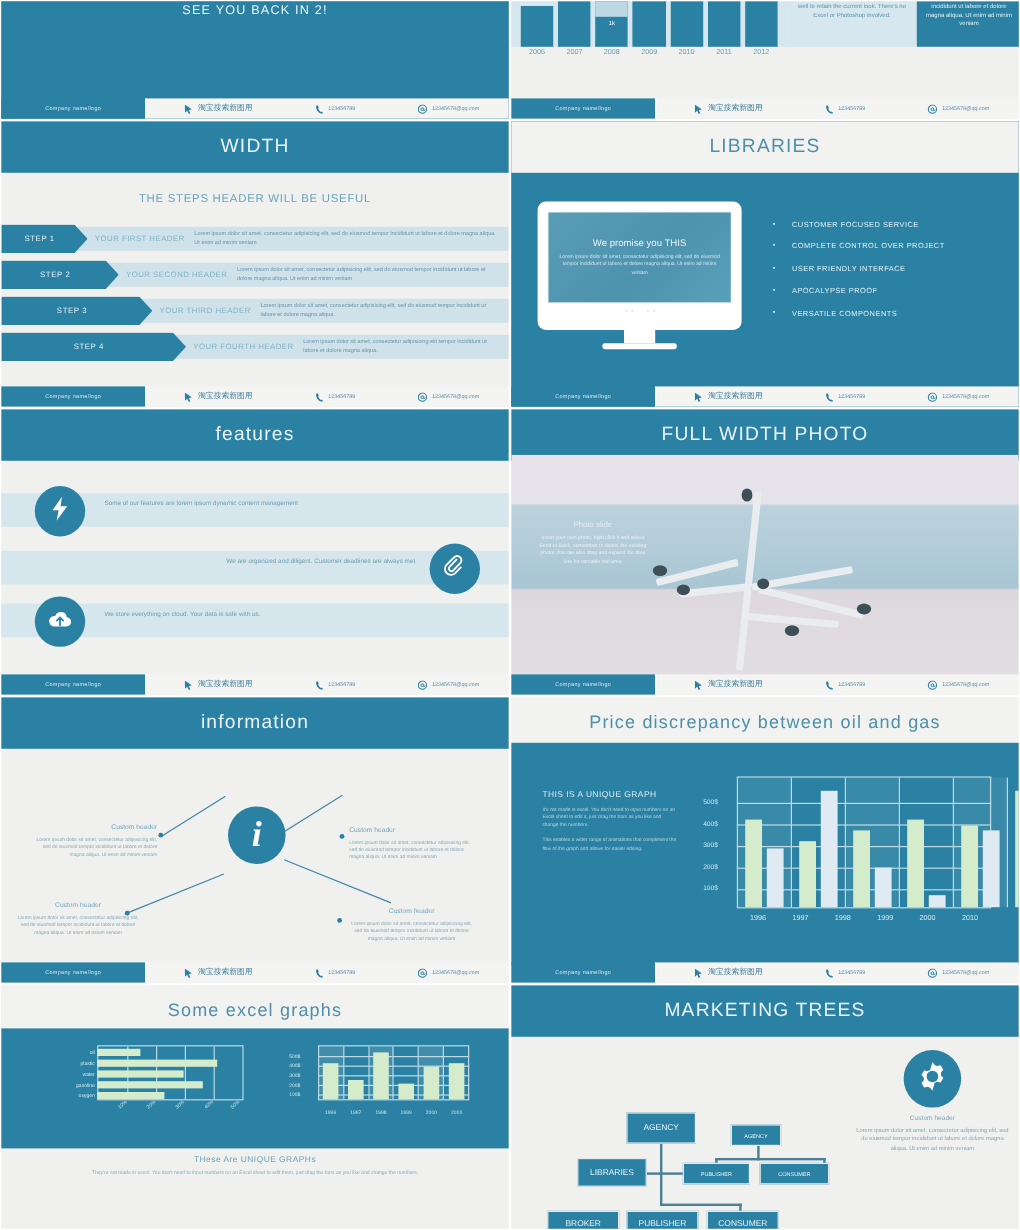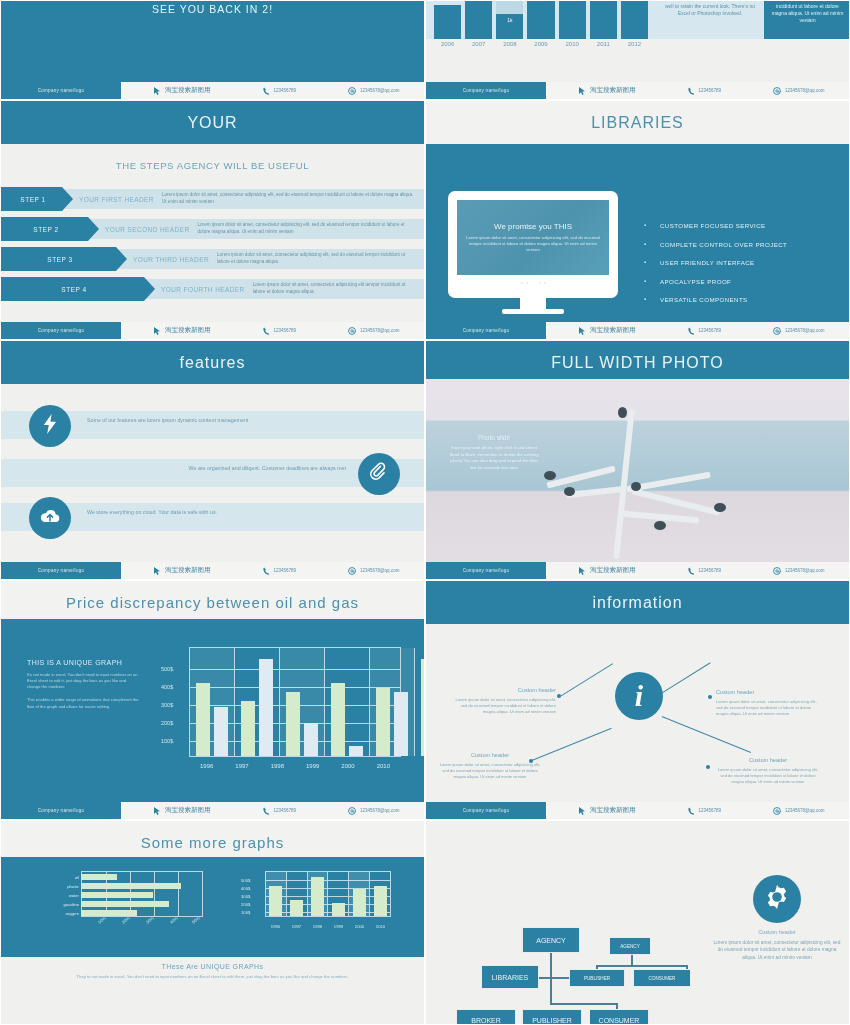--- a/index.html
+++ b/index.html
@@ -132,21 +132,21 @@
     display: flex; align-items: center; padding: 0 6px;
     position: relative; z-index: 2;
   }
   .step-body {
     color: #6a93a6; font-size: 4.6px; line-height: 1.5;
     display: flex; align-items: center; padding: 0 8px 0 2px;
     position: relative; z-index: 2; flex: 1;
   }
 
   
-  .q-wrap { display: flex; height: 170px; align-items: flex-end; padding: 0 22px; gap: 18px; }
+  .q-wrap { display: flex; height: 170px; align-items: center; padding: 0 22px; gap: 18px; }
   .monitor { width: 170px; }
   .mon-frame {
     background: #ffffff; border-radius: 7px; padding: 9px 9px 13px;
   }
   .mon-screen {
     background: linear-gradient(135deg,#5a9cb6 0%, #4e93ae 55%, #59a0ba 100%);
     height: 75px; display: flex; flex-direction: column;
     align-items: center; justify-content: center; padding: 6px;
   }
   .mon-screen h4 { color: #e9f4f8; font-size: 8px; font-weight: 400; margin-bottom: 4px; }
@@ -358,22 +358,22 @@
                 <path d="M6.5 5v1.2c0 .6 1.2.5 1.2-.6" fill="none" stroke="#2b81a3" stroke-width="1"></path>
               </svg>
             </span>
           <span class="f-txt">12345678@qq.com</span>
         </div>
       </div>
     </div>
   </div>
 
   <div class="slide">
-    <div class="hdr-blue hdr-tall">YOUR</div>
-    <div class="steps-sub">THE STEPS AGENCY WILL BE USEFUL</div>
+    <div class="hdr-blue hdr-tall">WIDTH</div>
+    <div class="steps-sub">THE STEPS HEADER WILL BE USEFUL</div>
     <div class="steps-list">
 
       <div class="step-row">
         <div class="band" style="width:360px"></div>
         <div class="step-arrow" style="width:72px">STEP 1</div>
         <div class="step-head">YOUR FIRST HEADER</div>
         <div class="step-body">Lorem ipsum dolor sit amet, consectetur adipisicing  elit, sed do eiusmod tempor incididunt ut labore et dolore magna aliqua. Ut enim ad minim veniam</div>
       </div>
 
       <div class="step-row">
@@ -571,20 +571,85 @@
       <div class="match-head" style="left:138px;top:108px;width:11px;height:9px"></div>
       <div class="match" style="left:200px;top:100px;width:85px;height:6px;transform:rotate(-10deg)"></div>
       <div class="match" style="left:205px;top:120px;width:90px;height:6px;transform:rotate(14deg)"></div>
       <div class="match-head" style="left:288px;top:124px;width:12px;height:9px"></div>
       <div class="match" style="left:195px;top:135px;width:78px;height:6px;transform:rotate(5deg)"></div>
       <div class="match-head" style="left:228px;top:142px;width:12px;height:9px"></div>
       <div class="match-head" style="left:205px;top:103px;width:10px;height:9px"></div>
       <div class="photo-txt">
         <h5>Photo slide</h5>
         <p>Insert your own photo, right click it and select Send to Back, eemember to delete the existing photot You can also drag and expand the blue line for versatile text area</p>
+      </div>
+    </div>
+    <div class="footer">
+      <div class="footer-logo">Company  name/logo</div>
+      <div class="footer-rest">
+        <div class="f-item a">
+          <span class="f-ico">
+              <svg width="7" height="8" viewBox="0 0 7 8">
+                <path d="M0 0 L0 7 L2 5.2 L3.3 8 L4.6 7.3 L3.3 4.6 L6 4.3 Z" fill="#2b81a3"></path>
+              </svg>
+            </span>
+          <span class="f-txt cn">淘宝搜索新图用</span>
+        </div>
+        <div class="f-item b">
+          <span class="f-ico">
+              <svg width="7" height="8" viewBox="0 0 8 9">
+                <path d="M1.4 0.5C0.6 1 0.2 2 0.6 3.5c.5 2 2 4 3.8 4.8 1.2.6 2.3.4 2.8-.3l-1.4-1.3-1 .5C3.8 6.4 2.8 5 2.4 3.7l.9-.6z" fill="#2b81a3"></path>
+              </svg>
+            </span>
+          <span class="f-txt">123456789</span>
+        </div>
+        <div class="f-item c">
+          <span class="f-ico">
+              <svg width="8" height="8" viewBox="0 0 10 10">
+                <circle cx="5" cy="5" r="4.3" fill="none" stroke="#2b81a3" stroke-width="1.1"></circle>
+                <circle cx="5" cy="5" r="1.5" fill="none" stroke="#2b81a3" stroke-width="1"></circle>
+                <path d="M6.5 5v1.2c0 .6 1.2.5 1.2-.6" fill="none" stroke="#2b81a3" stroke-width="1"></path>
+              </svg>
+            </span>
+          <span class="f-txt">12345678@qq.com</span>
+        </div>
+      </div>
+    </div>
+  </div>
+
+  <div class="slide">
+    <div class="hdr-blue hdr-tall">information</div>
+    <div class="info-body">
+      <div class="info-line" style="left:134px;top:77px;width:62px;transform:rotate(-32deg)"></div>
+      <div class="info-line" style="left:232px;top:77px;width:62px;transform:rotate(-32deg) scaleY(-1)"></div>
+      <div class="info-line" style="left:106px;top:142px;width:86px;transform:rotate(-22deg) scaleY(-1)"></div>
+      <div class="info-line" style="left:236px;top:97px;width:96px;transform:rotate(22deg)"></div>
+
+      <div class="info-circle">i</div>
+
+      <div class="info-dot" style="left:131px;top:75px"></div>
+      <div class="info-dot" style="left:282px;top:76px"></div>
+      <div class="info-dot" style="left:103px;top:140px"></div>
+      <div class="info-dot" style="left:280px;top:146px"></div>
+
+      <div class="info-node" style="left:22px;top:68px;text-align:right">
+        <h6>Custom header</h6>
+        <p>Lorem ipsum dolor sit amet, consectetur adipisicing elit, sed do eiusmod tempor incididunt ut labore et dolore magna aliqua. Ut enim ad minim veniam</p>
+      </div>
+      <div class="info-node" style="left:290px;top:70px;text-align:left">
+        <h6>Custom header</h6>
+        <p>Lorem ipsum dolor sit amet, consectetur adipisicing elit, sed do eiusmod tempor incididunt ut labore et dolore magna aliqua. Ut enim ad minim veniam</p>
+      </div>
+      <div class="info-node" style="left:10px;top:133px;text-align:center">
+        <h6>Custom header</h6>
+        <p>Lorem ipsum dolor sit amet, consectetur adipisicing elit, sed do eiusmod tempor incididunt ut labore et dolore magna aliqua. Ut enim ad minim veniam</p>
+      </div>
+      <div class="info-node" style="left:288px;top:138px;text-align:center">
+        <h6>Custom header</h6>
+        <p>Lorem ipsum dolor sit amet, consectetur adipisicing elit, sed do eiusmod tempor incididunt ut labore et dolore magna aliqua. Ut enim ad minim veniam</p>
       </div>
     </div>
     <div class="footer">
       <div class="footer-logo">Company  name/logo</div>
       <div class="footer-rest">
         <div class="f-item a">
           <span class="f-ico">
               <svg width="7" height="8" viewBox="0 0 7 8">
                 <path d="M0 0 L0 7 L2 5.2 L3.3 8 L4.6 7.3 L3.3 4.6 L6 4.3 Z" fill="#2b81a3"></path>
               </svg>
@@ -695,86 +760,21 @@
                 <path d="M6.5 5v1.2c0 .6 1.2.5 1.2-.6" fill="none" stroke="#2b81a3" stroke-width="1"></path>
               </svg>
             </span>
           <span class="f-txt">12345678@qq.com</span>
         </div>
       </div>
     </div>
   </div>
 
   <div class="slide">
-    <div class="hdr-blue hdr-tall">information</div>
-    <div class="info-body">
-      <div class="info-line" style="left:134px;top:77px;width:62px;transform:rotate(-32deg)"></div>
-      <div class="info-line" style="left:232px;top:77px;width:62px;transform:rotate(-32deg) scaleY(-1)"></div>
-      <div class="info-line" style="left:106px;top:142px;width:86px;transform:rotate(-22deg) scaleY(-1)"></div>
-      <div class="info-line" style="left:236px;top:97px;width:96px;transform:rotate(22deg)"></div>
-
-      <div class="info-circle">i</div>
-
-      <div class="info-dot" style="left:131px;top:75px"></div>
-      <div class="info-dot" style="left:282px;top:76px"></div>
-      <div class="info-dot" style="left:103px;top:140px"></div>
-      <div class="info-dot" style="left:280px;top:146px"></div>
-
-      <div class="info-node" style="left:22px;top:68px;text-align:right">
-        <h6>Custom header</h6>
-        <p>Lorem ipsum dolor sit amet, consectetur adipisicing elit, sed do eiusmod tempor incididunt ut labore et dolore magna aliqua. Ut enim ad minim veniam</p>
-      </div>
-      <div class="info-node" style="left:290px;top:70px;text-align:left">
-        <h6>Custom header</h6>
-        <p>Lorem ipsum dolor sit amet, consectetur adipisicing elit, sed do eiusmod tempor incididunt ut labore et dolore magna aliqua. Ut enim ad minim veniam</p>
-      </div>
-      <div class="info-node" style="left:10px;top:133px;text-align:center">
-        <h6>Custom header</h6>
-        <p>Lorem ipsum dolor sit amet, consectetur adipisicing elit, sed do eiusmod tempor incididunt ut labore et dolore magna aliqua. Ut enim ad minim veniam</p>
-      </div>
-      <div class="info-node" style="left:288px;top:138px;text-align:center">
-        <h6>Custom header</h6>
-        <p>Lorem ipsum dolor sit amet, consectetur adipisicing elit, sed do eiusmod tempor incididunt ut labore et dolore magna aliqua. Ut enim ad minim veniam</p>
-      </div>
-    </div>
-    <div class="footer">
-      <div class="footer-logo">Company  name/logo</div>
-      <div class="footer-rest">
-        <div class="f-item a">
-          <span class="f-ico">
-              <svg width="7" height="8" viewBox="0 0 7 8">
-                <path d="M0 0 L0 7 L2 5.2 L3.3 8 L4.6 7.3 L3.3 4.6 L6 4.3 Z" fill="#2b81a3"></path>
-              </svg>
-            </span>
-          <span class="f-txt cn">淘宝搜索新图用</span>
-        </div>
-        <div class="f-item b">
-          <span class="f-ico">
-              <svg width="7" height="8" viewBox="0 0 8 9">
-                <path d="M1.4 0.5C0.6 1 0.2 2 0.6 3.5c.5 2 2 4 3.8 4.8 1.2.6 2.3.4 2.8-.3l-1.4-1.3-1 .5C3.8 6.4 2.8 5 2.4 3.7l.9-.6z" fill="#2b81a3"></path>
-              </svg>
-            </span>
-          <span class="f-txt">123456789</span>
-        </div>
-        <div class="f-item c">
-          <span class="f-ico">
-              <svg width="8" height="8" viewBox="0 0 10 10">
-                <circle cx="5" cy="5" r="4.3" fill="none" stroke="#2b81a3" stroke-width="1.1"></circle>
-                <circle cx="5" cy="5" r="1.5" fill="none" stroke="#2b81a3" stroke-width="1"></circle>
-                <path d="M6.5 5v1.2c0 .6 1.2.5 1.2-.6" fill="none" stroke="#2b81a3" stroke-width="1"></path>
-              </svg>
-            </span>
-          <span class="f-txt">12345678@qq.com</span>
-        </div>
-      </div>
-    </div>
-  </div>
-
-  <div class="slide">
-    <div class="hdr-light hdr-tall" style="font-size:15px">Some more graphs</div>
+    <div class="hdr-light hdr-tall" style="font-size:15px">Some excel graphs</div>
     <div class="smg-body">
 
       <div class="hbar-wrap">
         <div class="hbar-grid">
           <div class="hbar-vline" style="left:20%"></div>
           <div class="hbar-vline" style="left:40%"></div>
           <div class="hbar-vline" style="left:60%"></div>
           <div class="hbar-vline" style="left:80%"></div>
         </div>
         <div class="hbar-lbl" style="top:6px">oil</div>
@@ -835,20 +835,21 @@
         </div>
       </div>
     </div>
     <div class="smg-foot">
       <h5>THese Are UNIQUE GRAPHs</h5>
       <p>They're not made in excel. You don't need to input numbers on an Excel sheet to edit them, just drag the bars as you like and change the numbers.</p>
     </div>
   </div>
 
   <div class="slide">
+    <div class="hdr-blue hdr-tall" style="font-size:16px">MARKETING TREES</div>
     <div class="mt-body">
       <div class="mt-link" style="left:124px;top:96px;width:2px;height:52px"></div>
       <div class="mt-link" style="left:112px;top:120px;width:14px;height:1.5px"></div>
       <div class="mt-link" style="left:124px;top:146px;width:68px;height:1.5px"></div>
       <div class="mt-link" style="left:190px;top:146px;width:2px;height:10px"></div>
       <div class="mt-link" style="left:124px;top:120px;width:20px;height:1.5px"></div>
       <div class="mt-link" style="left:205px;top:96px;width:2px;height:14px"></div>
       <div class="mt-link" style="left:170px;top:108px;width:92px;height:1.5px"></div>
       <div class="mt-link" style="left:170px;top:108px;width:2px;height:10px"></div>
       <div class="mt-link" style="left:260px;top:108px;width:2px;height:10px"></div>

